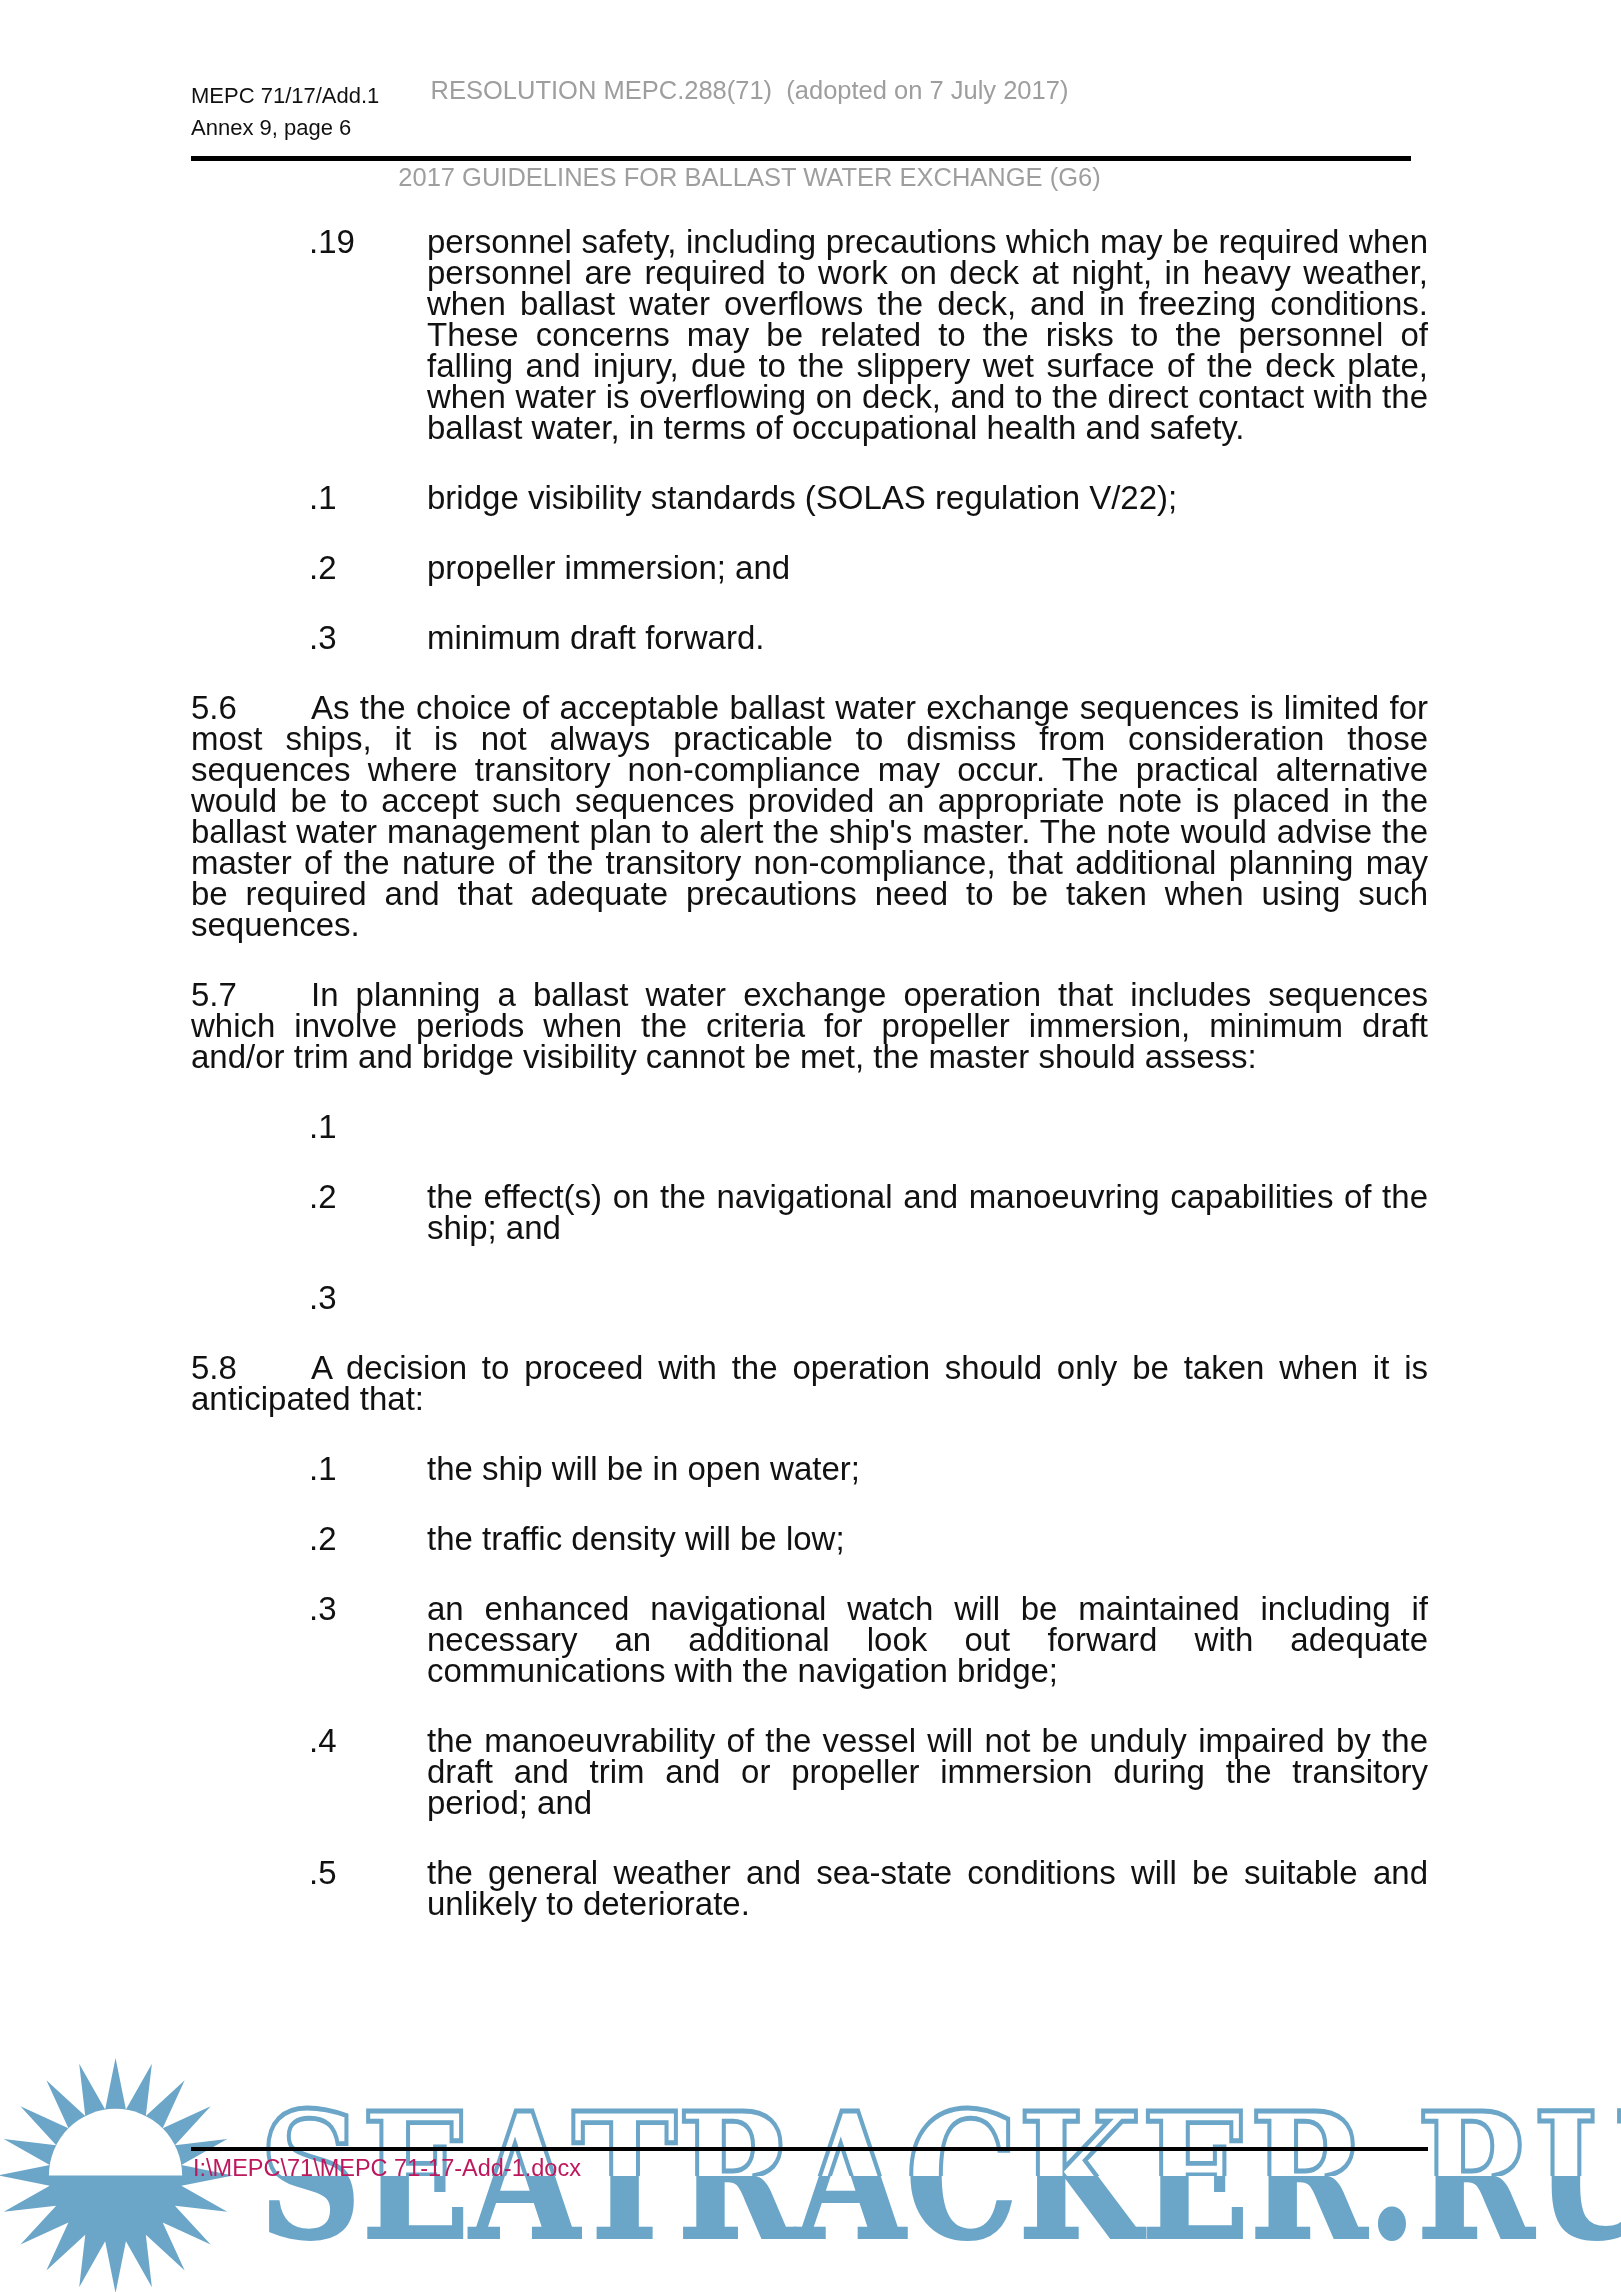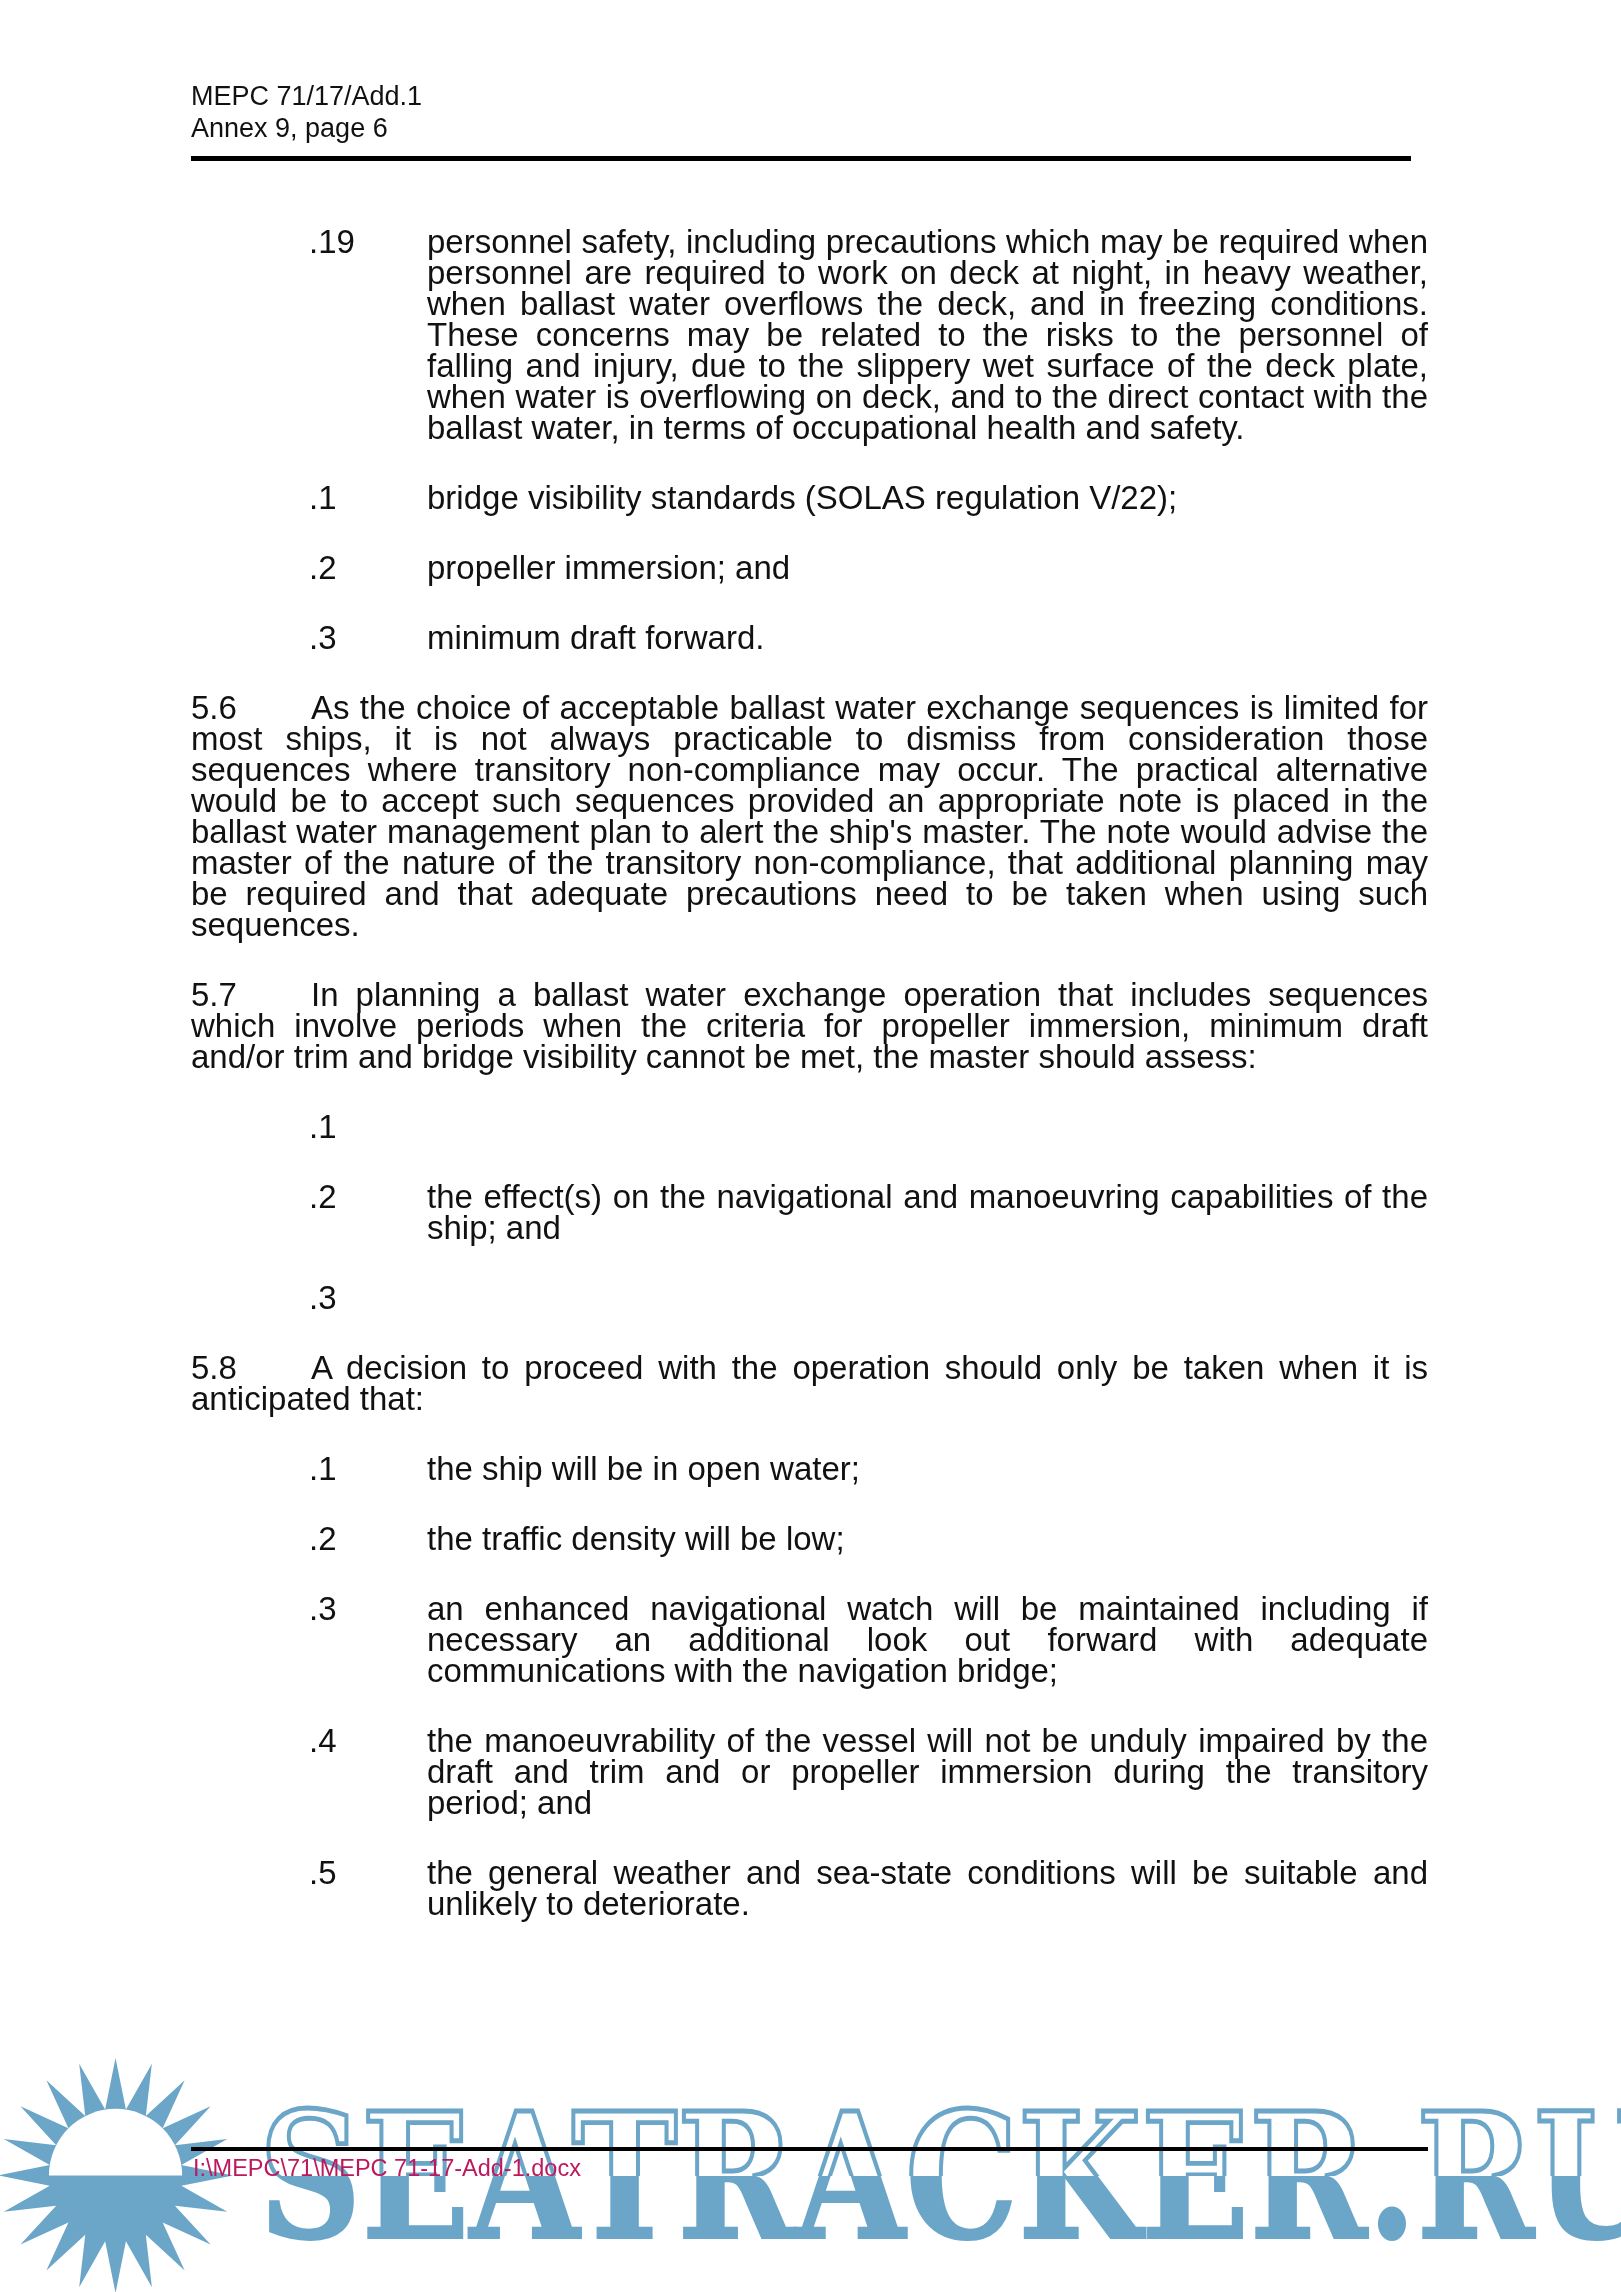--- a/index.html
+++ b/index.html
@@ -16,21 +16,21 @@
   .grey-header{
     position:absolute;top:17.6px;left:191px;width:1117px;
     text-align:center;
     font-size:25.5px;line-height:29px;
     color:var(--grey,#9e9e9e);
     white-space:pre;
   }
   
   .doc-ref-block{
     position:absolute;top:80px;left:191px;
-    font-size:27px;line-height:32px;
+    font-size:22px;line-height:32px;
   }
   .header-rule{
     position:absolute;top:156px;left:191px;
     width:1220px;height:4.9px;background:#000;
   }
   
   .doc-body{
     position:absolute;top:226px;left:191px;width:1237px;
     font-size:33px;line-height:31px;
     z-index:2;
@@ -72,20 +72,24 @@
     color:var(--wm,#6ba6c9);
     -webkit-text-stroke:2px var(--wm,#6ba6c9);
     clip-path:inset(86px 0 0 0);
   }
 </style>
 </head>
 <body>
 
 <div class="page">
 
+  <div class="grey-header">
+    <div>RESOLUTION MEPC.288(71)  (adopted on 7 July 2017)</div>
+    <div>2017 GUIDELINES FOR BALLAST WATER EXCHANGE (G6)</div>
+  </div>
 
   <div class="doc-ref-block">
     <div>MEPC 71/17/Add.1</div>
     <div>Annex 9, page 6</div>
   </div>
   <div class="header-rule"></div>
 
   <div class="doc-body">
     <div class="li">
       <span class="num">.19</span>

